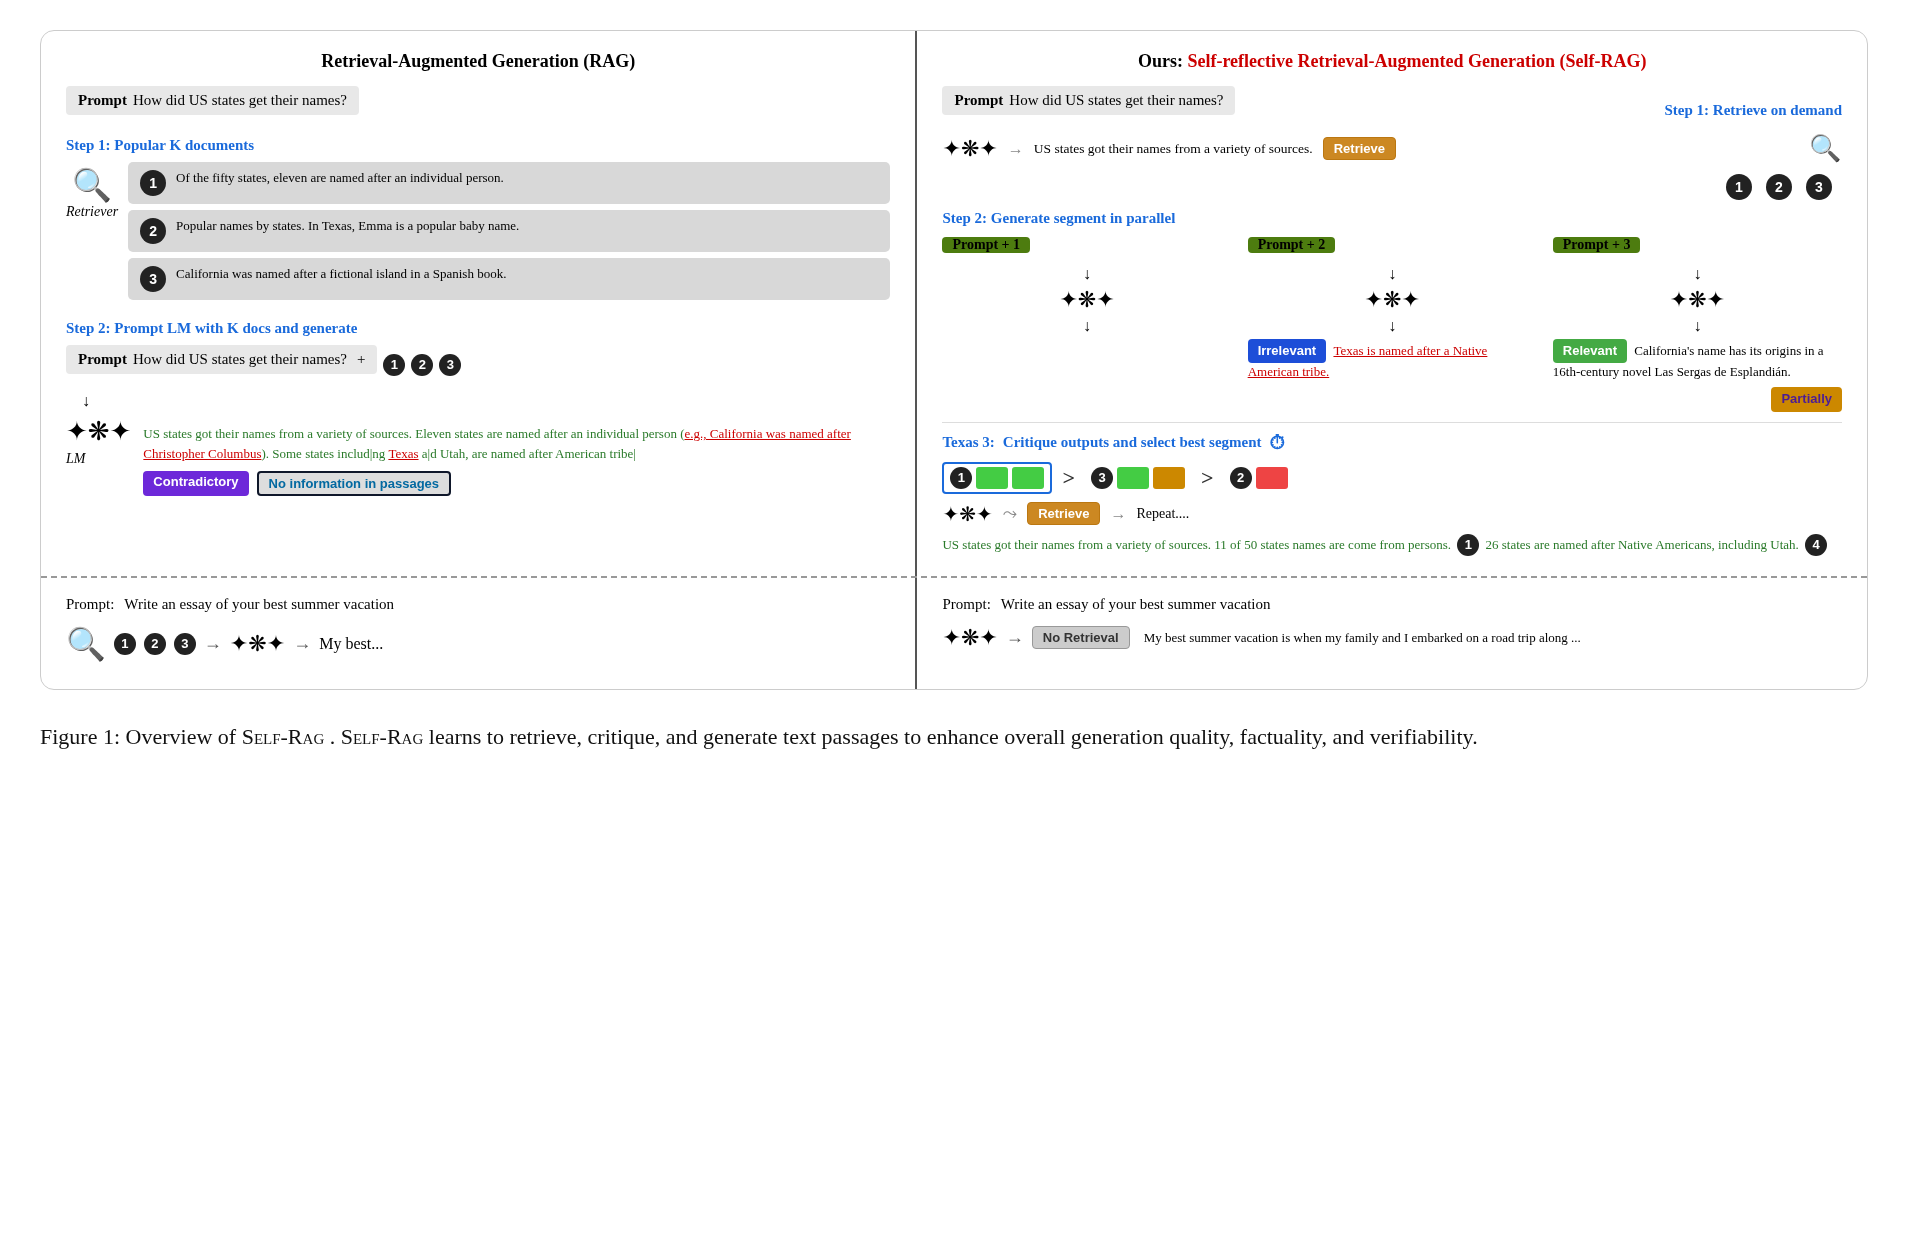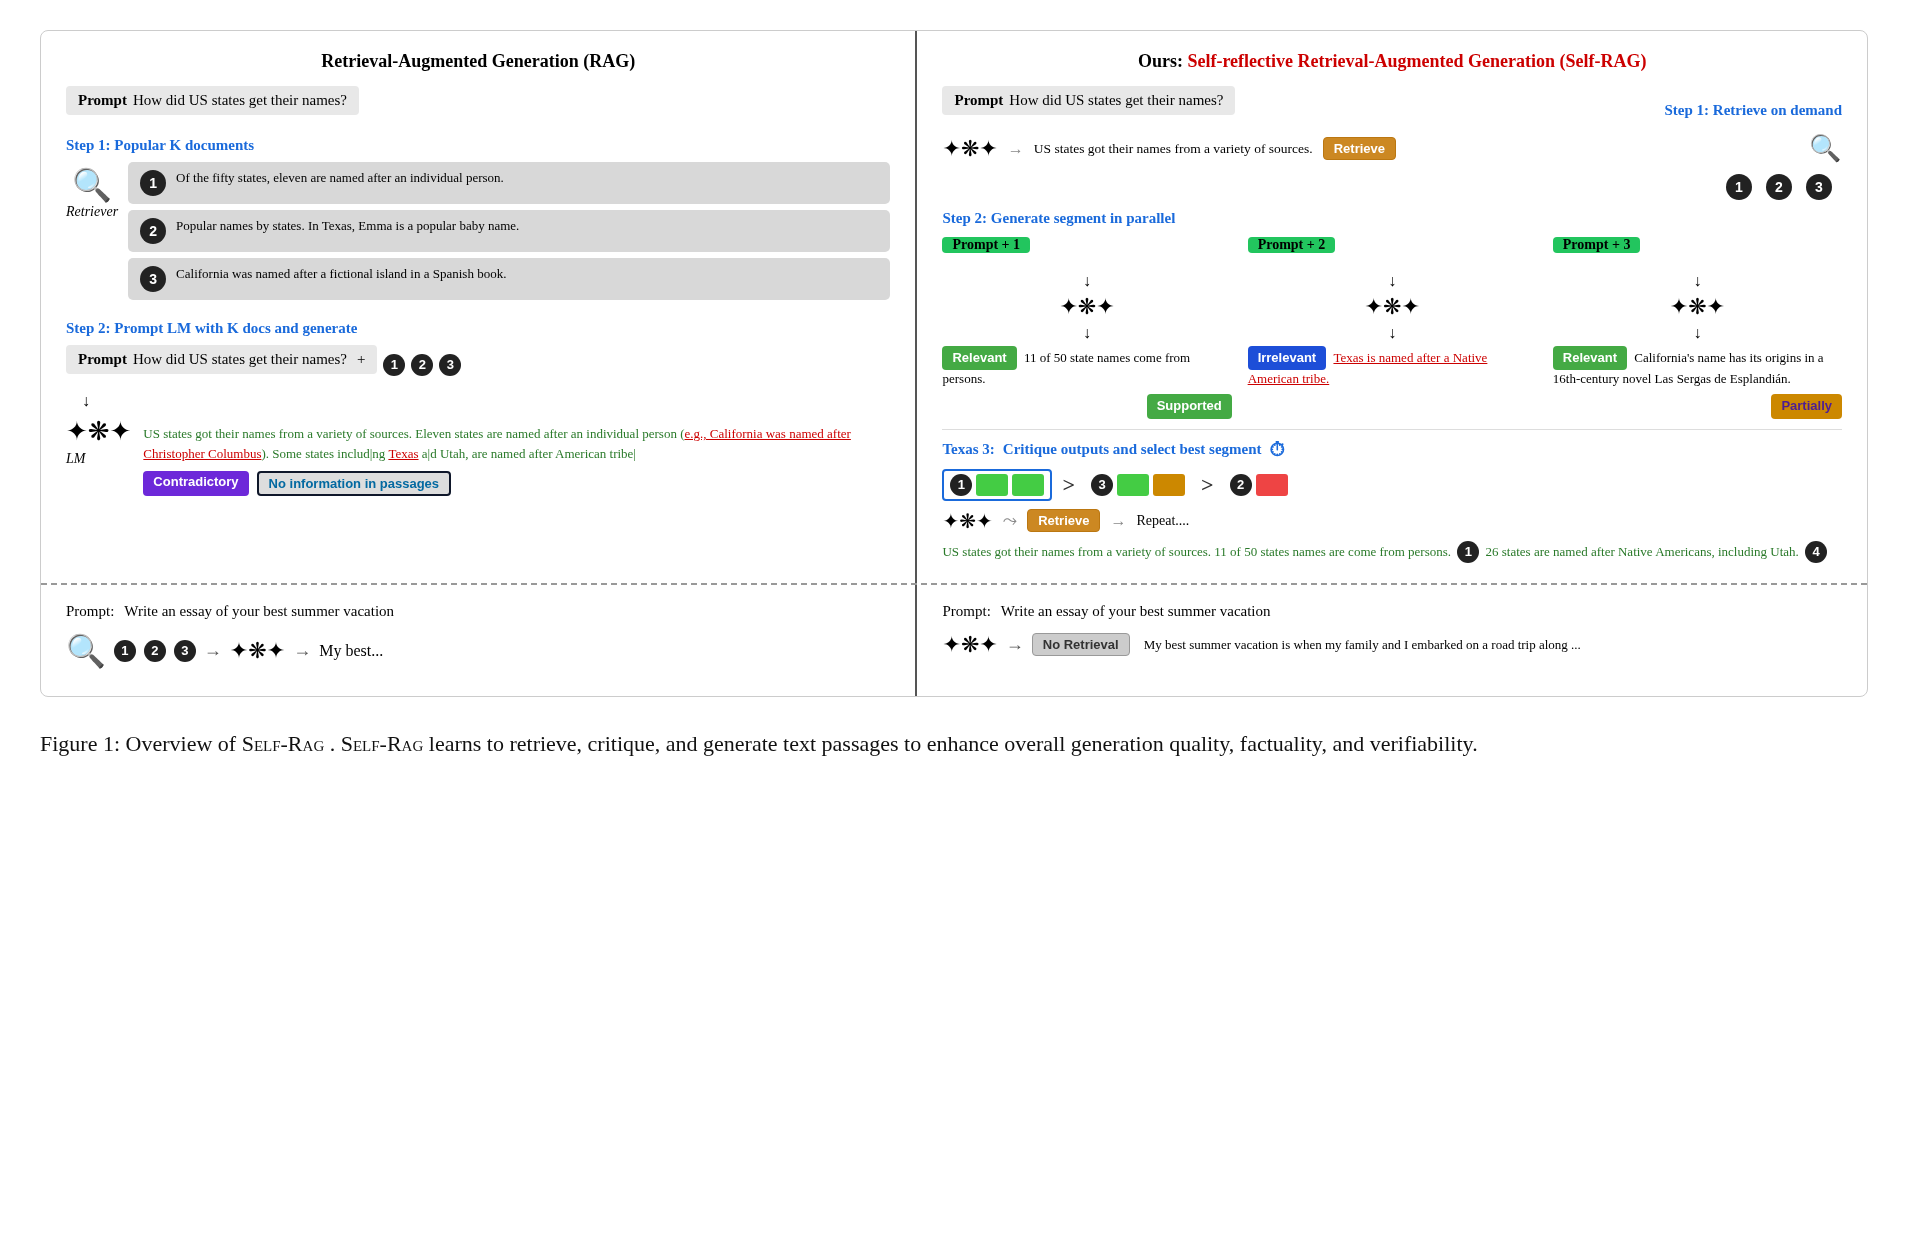--- a/index.html
+++ b/index.html
@@ -6,21 +6,21 @@
     body {
       font-family: 'Georgia', serif;
       background: #fff;
       padding: 30px 40px;
       width: 1908px;
       min-height: 1234px;
     }
 
     .main-container {
       border: 1px solid #ccc;
-      border-radius: 8px;
+      border-radius: 14px;
       overflow: hidden;
       margin-bottom: 30px;
     }
 
     .top-section {
       display: flex;
       border-bottom: 2px dashed #999;
     }
 
     .left-panel {
@@ -176,26 +176,26 @@
       display: flex;
       gap: 16px;
       margin-bottom: 10px;
     }
 
     .col-third {
       flex: 1;
     }
 
     .prompt-plus-box {
-      background: #22c55e;
+      background: #4d7c0f;
       border-radius: 4px;
       padding: 0 10px;
       font-size: 14px;
       font-weight: bold;
-      margin-bottom: 13px;
+      margin-bottom: 6px;
       display: inline-flex;
       align-items: center;
       gap: 4px;
     }
 
     .col-content {
       font-size: 13px;
       line-height: 1.4;
     }
 
@@ -446,27 +446,20 @@
 
       <div class="columns-3">
 
         <div class="col-third">
           <div style="margin-bottom:6px;">
             <div class="prompt-plus-box">Prompt + 1</div>
           </div>
           <div style="text-align:center; margin-bottom:4px;">↓</div>
           <div style="font-size:22px; text-align:center; margin-bottom:4px;">✦❋✦</div>
           <div style="text-align:center; margin-bottom:4px;">↓</div>
-          <div class="col-content">
-            <span class="badge badge-relevant">Relevant</span>
-            <span style="margin-left:4px;">11 of 50 state names come from persons.</span>
-            <div style="margin-top:6px; text-align:right;">
-              <span class="badge badge-supported">Supported</span>
-            </div>
-          </div>
         </div>
 
         <div class="col-third">
           <div style="margin-bottom:6px;">
             <div class="prompt-plus-box">Prompt + 2</div>
           </div>
           <div style="text-align:center; margin-bottom:4px;">↓</div>
           <div style="font-size:22px; text-align:center; margin-bottom:4px;">✦❋✦</div>
           <div style="text-align:center; margin-bottom:4px;">↓</div>
           <div class="col-content">

